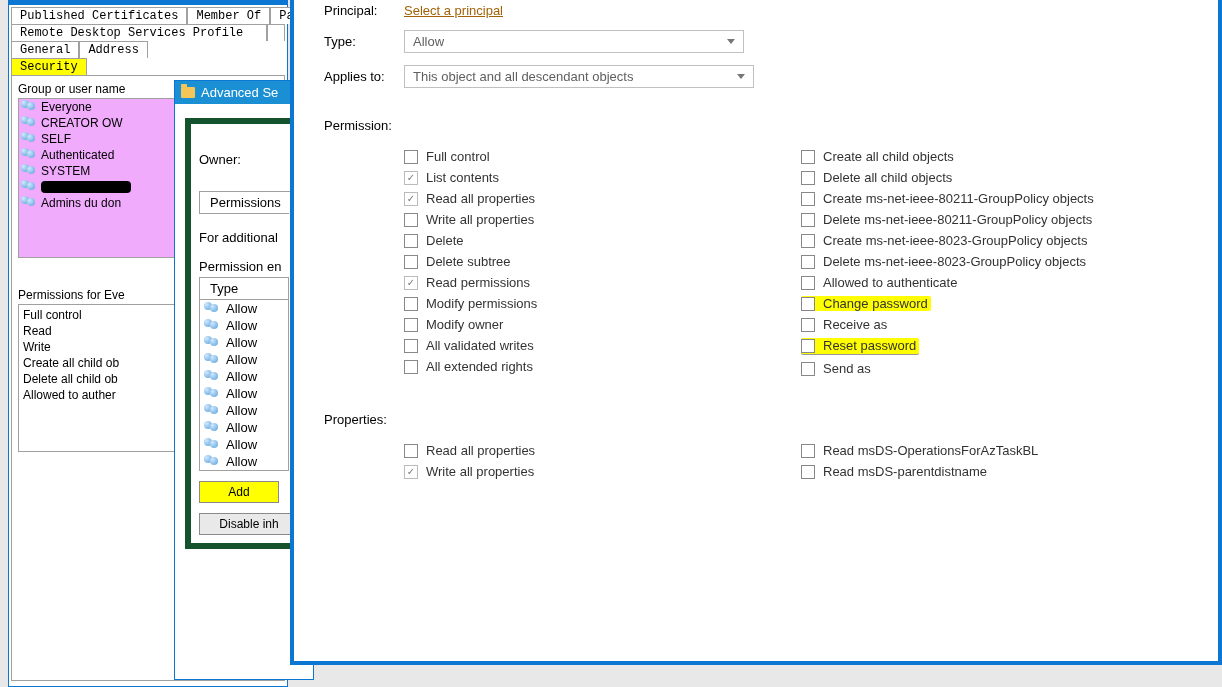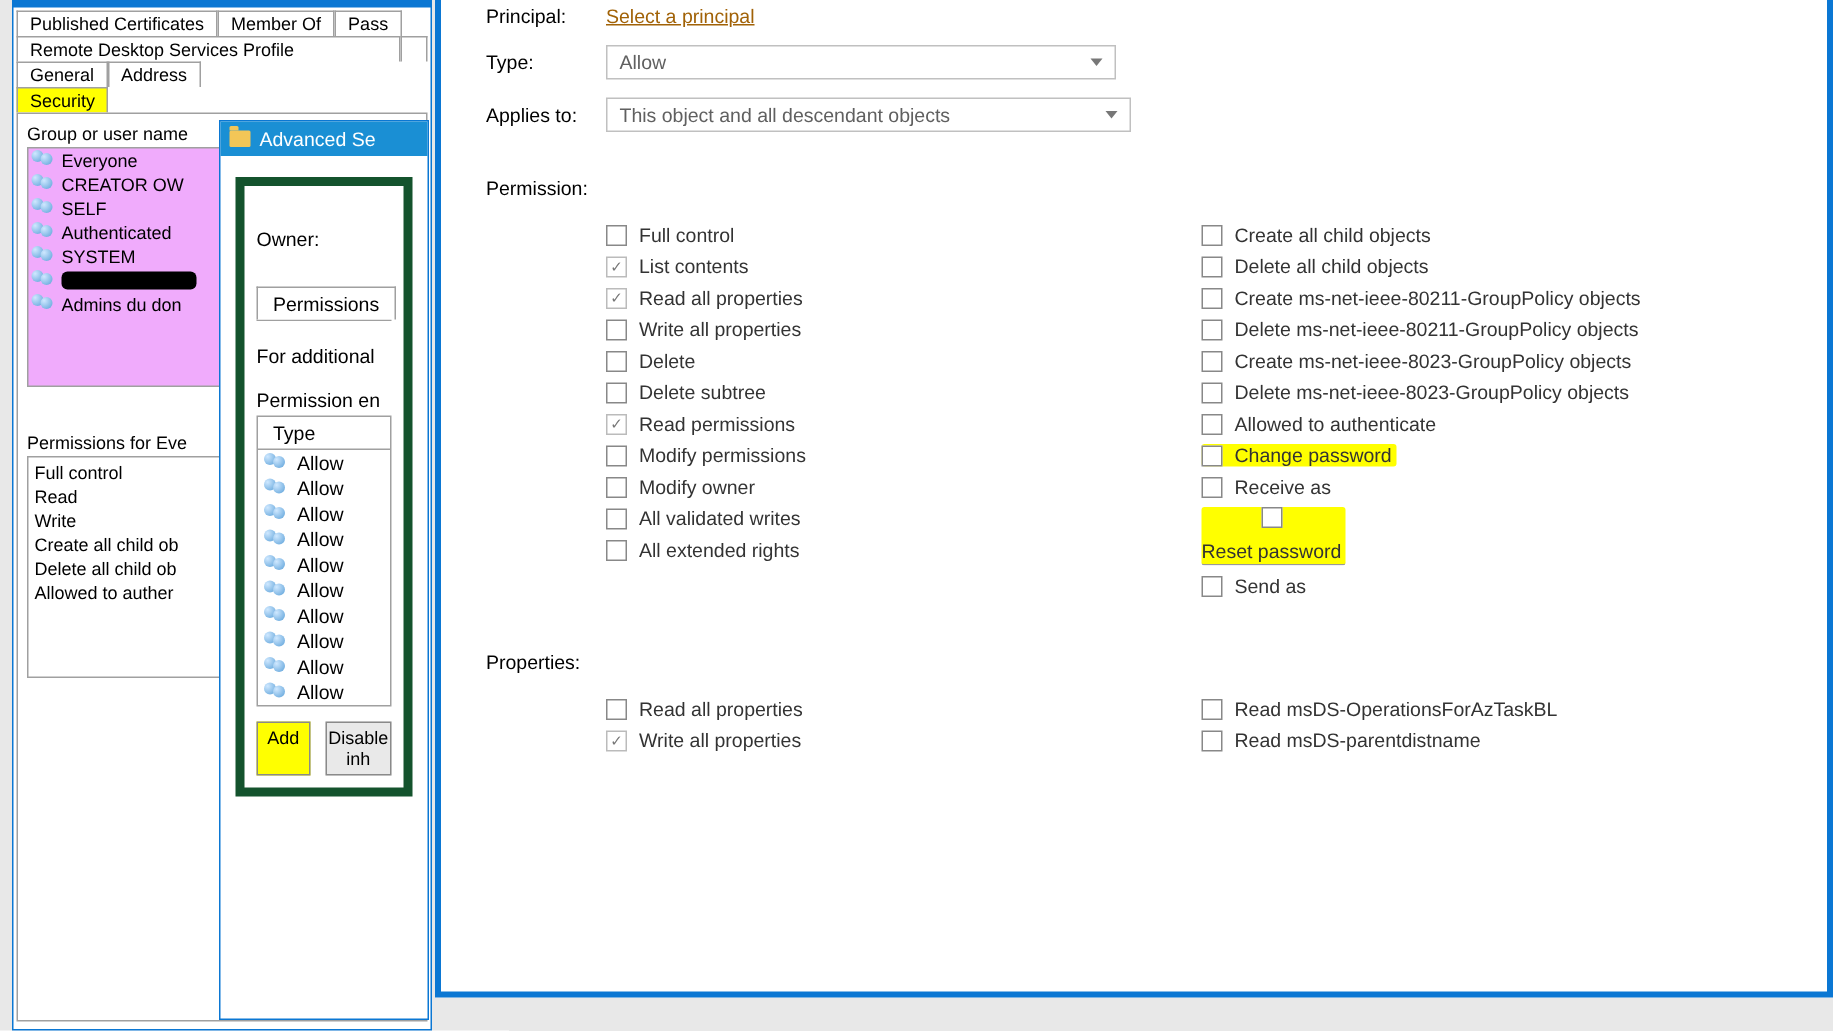--- a/index.html
+++ b/index.html
@@ -41,20 +41,21 @@
   }
   .tabrow { display: flex; }
   .tab {
     border: 1px solid var(--gray-border);
     border-bottom: none;
     padding: 1px 8px;
     font-size: 12px;
     background: #fff;
     cursor: default;
     white-space: nowrap;
+    font-family: Liberation Mono, monospace;
   }
   .tab.active {
     background: #fff;
   }
   .tab.hl { background: var(--highlight-yellow); }
   .win1-body {
     border: 1px solid var(--gray-border);
     margin: 0 2px 2px 2px;
     height: calc(100% - 75px);
     padding: 6px;
@@ -89,21 +90,21 @@
   .btn-gray {
     border: 1px solid #8a8a8a;
     background: #e1e1e1;
     height: 22px;
     width: 40px;
   }
 
   
   .win2 {
     position: absolute;
-    left: 146px;
+    left: 174px;
     top: 80px;
     width: 140px;
     height: 600px;
     background: #fff;
     border: 1px solid var(--win-blue);
   }
   .win2-title {
     background: var(--win-blue-title);
     color: #fff;
     padding: 4px 6px;
@@ -221,21 +222,20 @@
     width: max-content;
     padding: 0 3px 0 0;
     border-radius:2px;
   }
   .chk-row.hl-wrap2 {
     background: var(--highlight-yellow);
     width: max-content;
     padding: 0 3px 1px 0;
     border-radius:2px;
     border-bottom:1px solid #999;
-    flex-direction:column;
   }
   .chkbox {
     width: 14px; height: 14px;
     border: 1px solid #888;
     display: inline-flex;
     align-items: center;
     justify-content: center;
     font-size: 10px;
     color: #555;
     background:#fff;
@@ -384,21 +384,21 @@
               <div class="perm-grid-row">
                 <span class="ico-users"></span>
                 <span>Allow</span>
               </div>
               <div class="perm-grid-row">
                 <span class="ico-users"></span>
                 <span>Allow</span>
               </div>
             </div>
         </div>
-        <div style="margin-top:10px;display:flex;flex-direction:row;gap:10px">
+        <div style="margin-top:10px;display:flex;flex-direction:column;gap:10px">
           <div class="btn hl" style="width:80px">Add</div>
           <div class="btn" style="width:100px">Disable inh</div>
         </div>
       </div>
     </div>
   </div>
 </div>
 
 <div class="win3">
   <div class="win3-inner">

